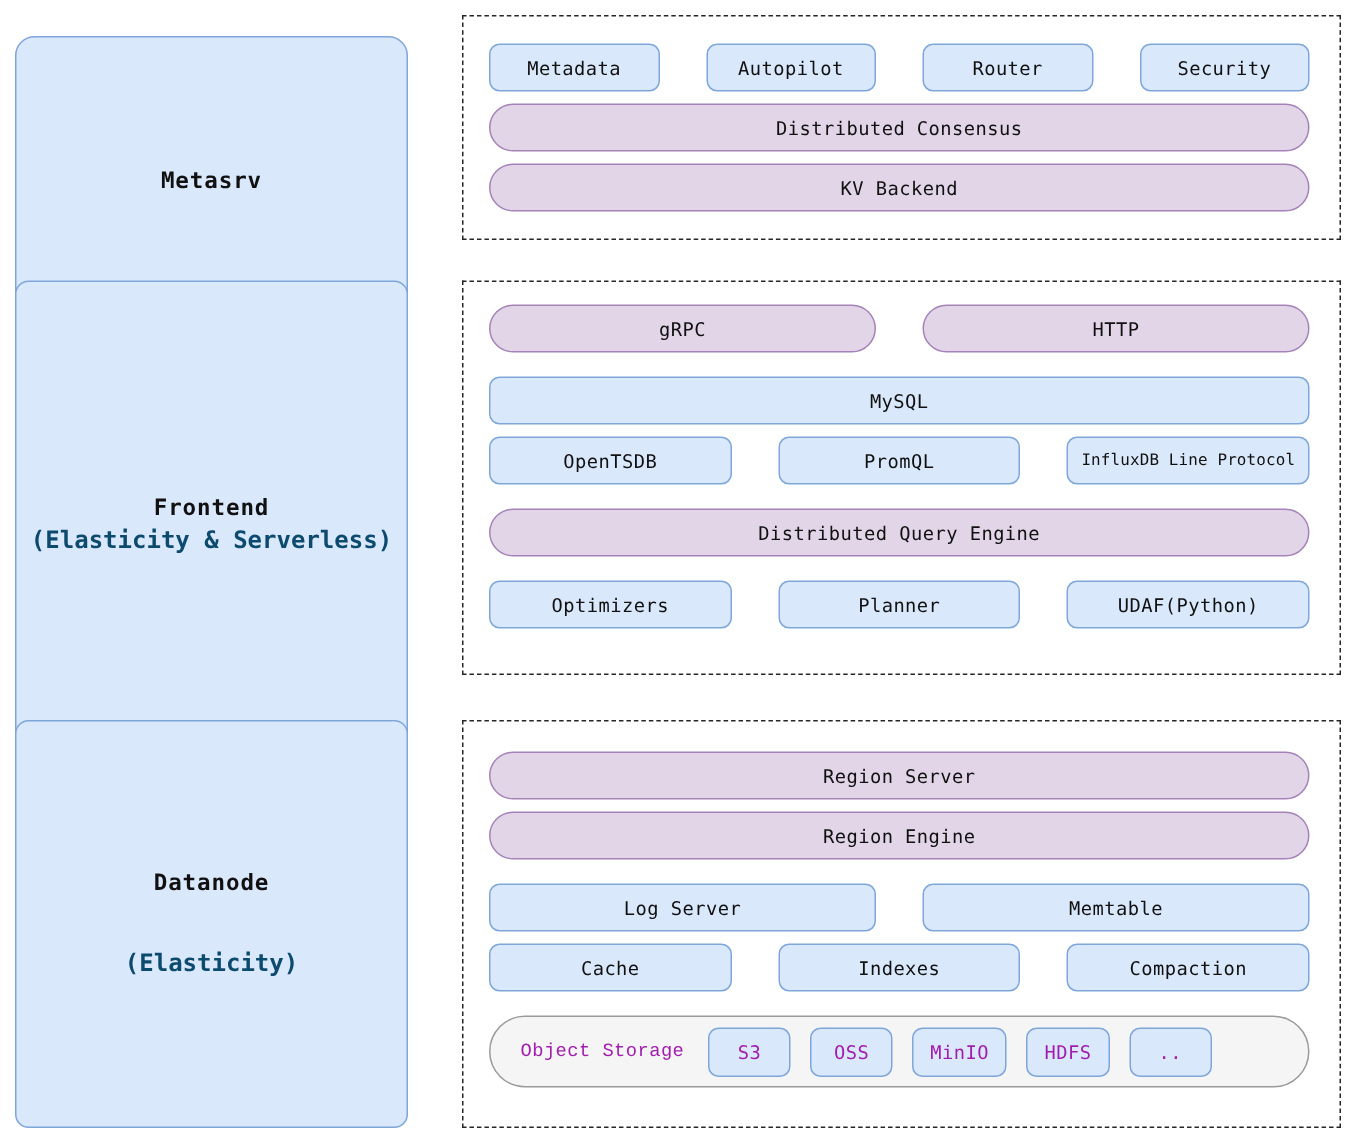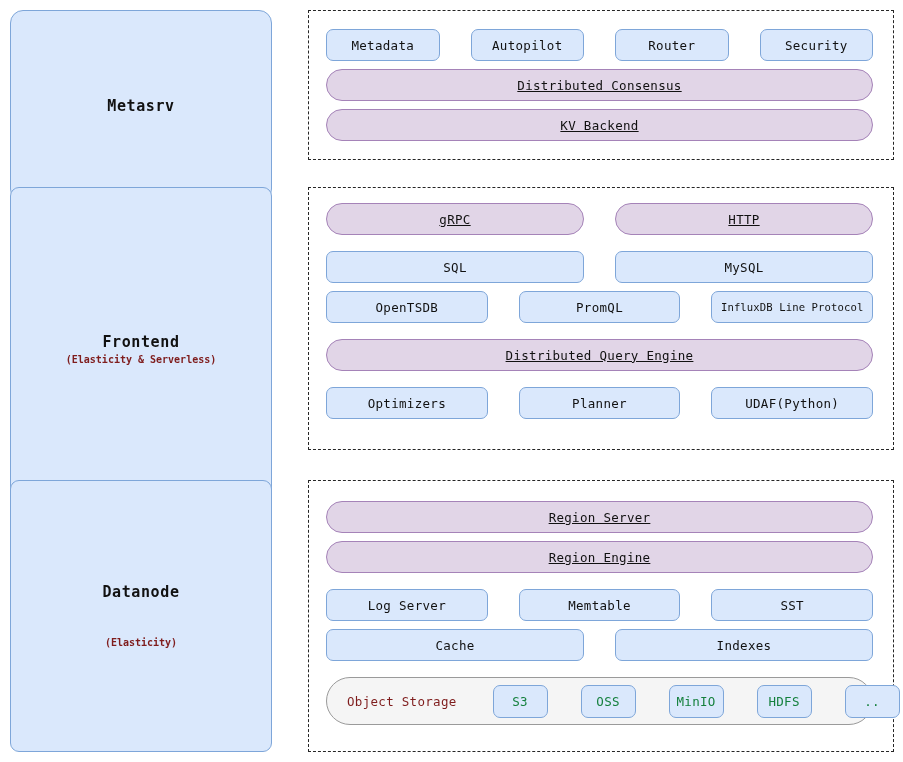--- a/index.html
+++ b/index.html
@@ -38,23 +38,23 @@
   }
   .role-title {
     font-size: 15px;
     font-weight: 700;
     letter-spacing: 0.6px;
     color: #111111;
     line-height: 1.35;
     text-align: center;
   }
   .role-sub {
-    font-size: 10px;
+    font-size: 16px;
     font-weight: 700;
-    color: #7f1d1d;
+    color: #0c4a6e;
     line-height: 1.4;
     text-align: center;
     margin-top: 1px;
   }
 
   
   .group {
     position: absolute;
     left: 308px;
     width: 586px;
@@ -93,66 +93,65 @@
   }
   .cell.blue {
     background: #dae8fc;
     border: 1.3px solid #7ea6d9;
     border-radius: 7px;
   }
   .cell.purple {
     background: #e1d5e7;
     border: 1.3px solid #a583b8;
     border-radius: 17px;
-    text-decoration: underline;
   }
   .cell.small { font-size: 10.6px; letter-spacing: 0.1px; }
 
   
   .storage {
     display: flex;
     align-items: center;
     height: 48px;
     background: #f5f5f5;
     border: 1.3px solid #9a9a9a;
     border-radius: 24px;
     padding: 0 16px 0 20px;
     box-sizing: border-box;
     gap: 13px;
   }
   .storage-label {
     font-size: 12.5px;
-    color: #7f1d1d;
+    color: #a21caf;
     letter-spacing: 0.3px;
     white-space: nowrap;
     margin-right: 3px;
+    font-family: Liberation Mono, monospace;
   }
   .storage-chip {
     height: 33px;
     min-width: 55px;
     padding: 0 11px;
     background: #dae8fc;
     border: 1.3px solid #7ea6d9;
     border-radius: 7px;
     display: flex;
     align-items: center;
     justify-content: center;
     font-size: 12.5px;
     letter-spacing: 0.3px;
-    color: #15803d;
-    box-sizing: border-box;
-    margin-left: 20px;
+    color: #a21caf;
+    box-sizing: border-box;
   }
 </style>
 </head>
 <body>
 
 <div class="diagram">
 
-  <div class="role-panel" style="top:10px; height:192px;border-radius:13px;">
+  <div class="role-panel" style="top:24px; height:192px;border-radius:13px;">
     <div class="role-title">Metasrv</div>
   </div>
 
   <div class="group" style="top:10px; height:150px;">
     <div class="rows" style="top:18px;">
       <div class="row">
         <div class="cell blue">Metadata</div>
         <div class="cell blue">Autopilot</div>
         <div class="cell blue">Router</div>
         <div class="cell blue">Security</div>
@@ -171,21 +170,20 @@
     <div class="role-sub">(Elasticity &amp; Serverless)</div>
   </div>
 
   <div class="group" style="top:187px; height:263px;">
     <div class="rows" style="top:15px;">
       <div class="row gap-after">
         <div class="cell purple">gRPC</div>
         <div class="cell purple">HTTP</div>
       </div>
       <div class="row">
-        <div class="cell blue">SQL</div>
         <div class="cell blue">MySQL</div>
       </div>
       <div class="row gap-after">
         <div class="cell blue">OpenTSDB</div>
         <div class="cell blue">PromQL</div>
         <div class="cell blue small">InfluxDB Line Protocol</div>
       </div>
       <div class="row gap-after">
         <div class="cell purple">Distributed Query Engine</div>
       </div>
@@ -206,25 +204,25 @@
     <div class="rows" style="top:20px;">
       <div class="row">
         <div class="cell purple">Region Server</div>
       </div>
       <div class="row gap-after">
         <div class="cell purple">Region Engine</div>
       </div>
       <div class="row">
         <div class="cell blue">Log Server</div>
         <div class="cell blue">Memtable</div>
-        <div class="cell blue">SST</div>
       </div>
       <div class="row gap-after">
         <div class="cell blue">Cache</div>
         <div class="cell blue">Indexes</div>
+        <div class="cell blue">Compaction</div>
       </div>
       <div class="storage">
         <div class="storage-label">Object Storage</div>
         <div class="storage-chip">S3</div>
         <div class="storage-chip">OSS</div>
         <div class="storage-chip">MinIO</div>
         <div class="storage-chip">HDFS</div>
         <div class="storage-chip">..</div>
       </div>
     </div>

